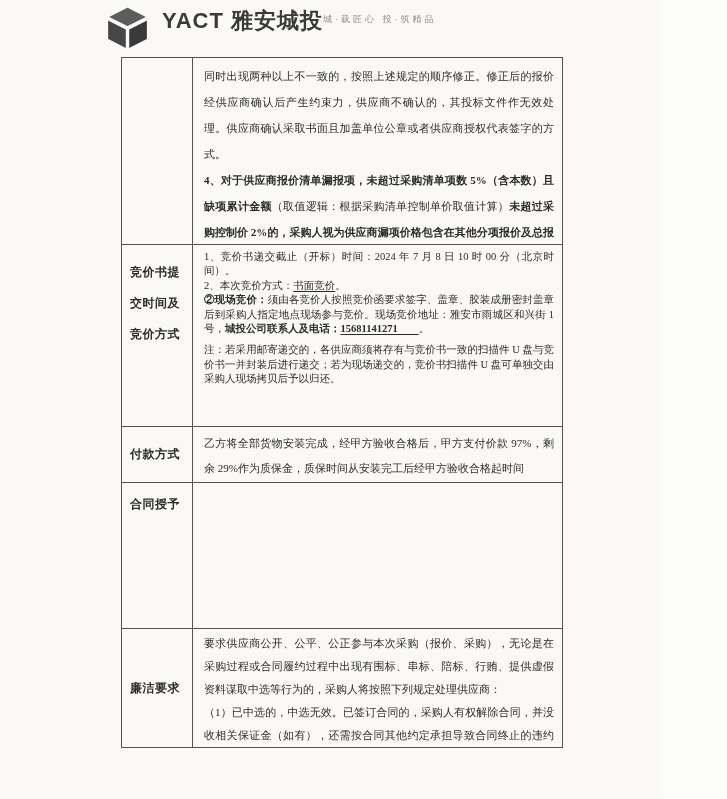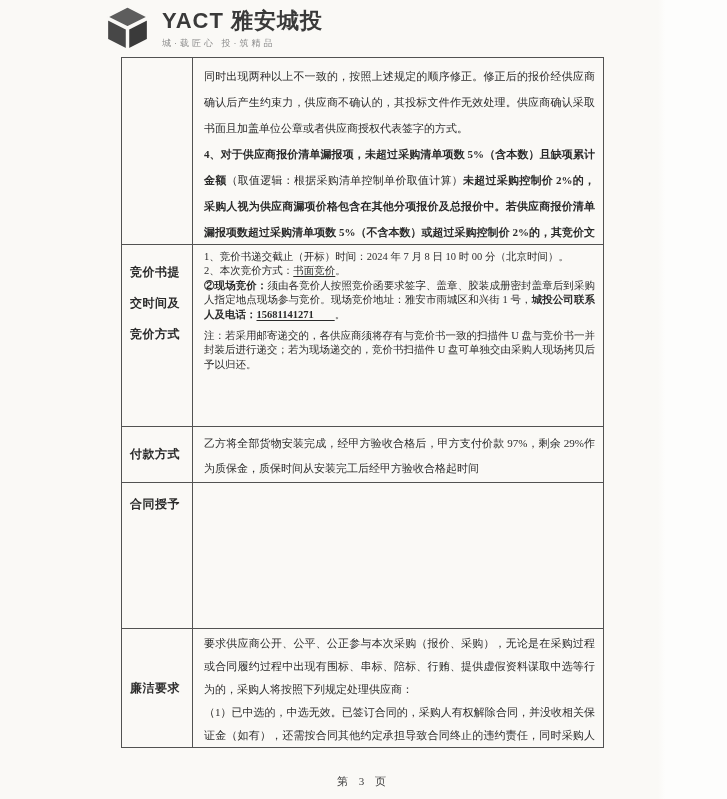--- a/index.html
+++ b/index.html
@@ -7,29 +7,29 @@
     width:727px;height:799px;position:relative;overflow:hidden;
     background:linear-gradient(to right,#faf9f6 0%,#faf9f6 90.5%,#fdfdfc 91.5%,#fdfdfc 100%);
     font-family:"Liberation Serif","DejaVu Serif",serif;
     color:#2b2b2b;
   }
   .page{position:absolute;inset:0;}
 
   
   .letterhead{position:absolute;left:104px;top:5px;display:flex;align-items:flex-start;gap:11px;}
   .logo-cube{width:47px;height:46px;flex:none;}
-  .brand-col{display:flex;flex-direction:column;padding-top:4px;}
+  .brand-col{display:flex;flex-direction:row;padding-top:4px;}
   .brand{font-size:22px;font-weight:bold;color:#3a3a3a;letter-spacing:1px;line-height:24px;
          font-family:"Liberation Sans","DejaVu Sans",sans-serif;}
   .tagline{font-size:9px;color:#8c8c8c;letter-spacing:3px;margin-top:4px;
            font-family:"Liberation Sans","DejaVu Sans",sans-serif;}
 
   
   .doc-table{
-    position:absolute;left:121px;top:57px;width:483px;
+    position:absolute;left:121px;top:57px;width:442px;
     border:1.4px solid #525252;box-sizing:border-box;
   }
   .t-row{display:flex;box-sizing:border-box;overflow:hidden;}
   .t-row + .t-row{border-top:1.4px solid #525252;}
   .t-label{
     width:71px;flex:none;box-sizing:border-box;border-right:1.4px solid #525252;
     padding:0 2px 0 8px;display:flex;
     font-weight:bold;font-size:12px;line-height:31px;letter-spacing:.5px;
   }
   .v-top{align-items:flex-start;}
@@ -121,15 +121,14 @@
         <span>廉洁要求</span>
       </div>
       <div class="t-content">
         <div class="para"><span>要求供应商公开、公平、公正参与本次采购（报价、采购），无论是在采购过程或合同履约过程中出现有围标、串标、陪标、行贿、提供虚假资料谋取中选等行为的，采购人将按照下列规定处理供应商：</span></div>
         <div class="para"><span>（1）已中选的，中选无效。已签订合同的，采购人有权解除合同，并没收相关保证金（如有），还需按合同其他约定承担导致合同终止的违约责任，同时采购人可对违</span></div>
       </div>
     </div>
 
   </div>
 
-  <div class="page-footer">第 3 页</div>
 
 </div>
 
 </body></html>

